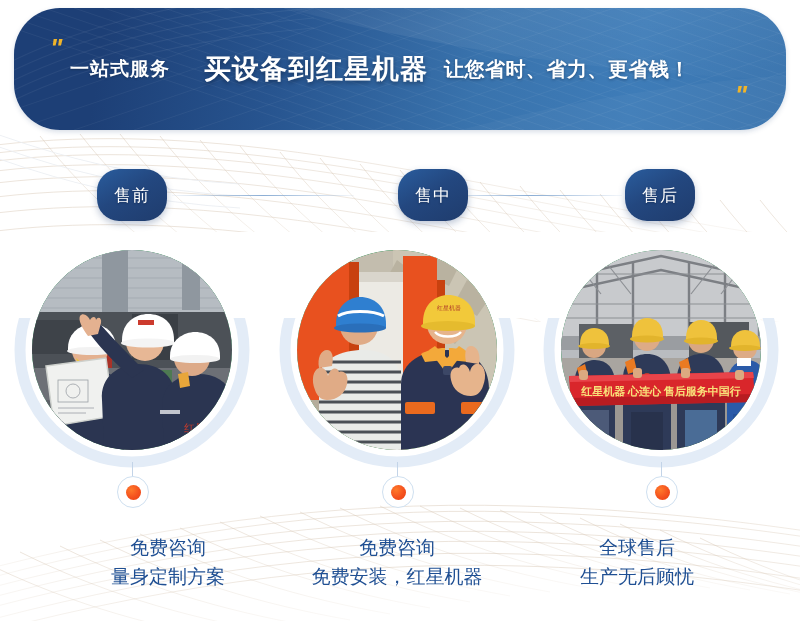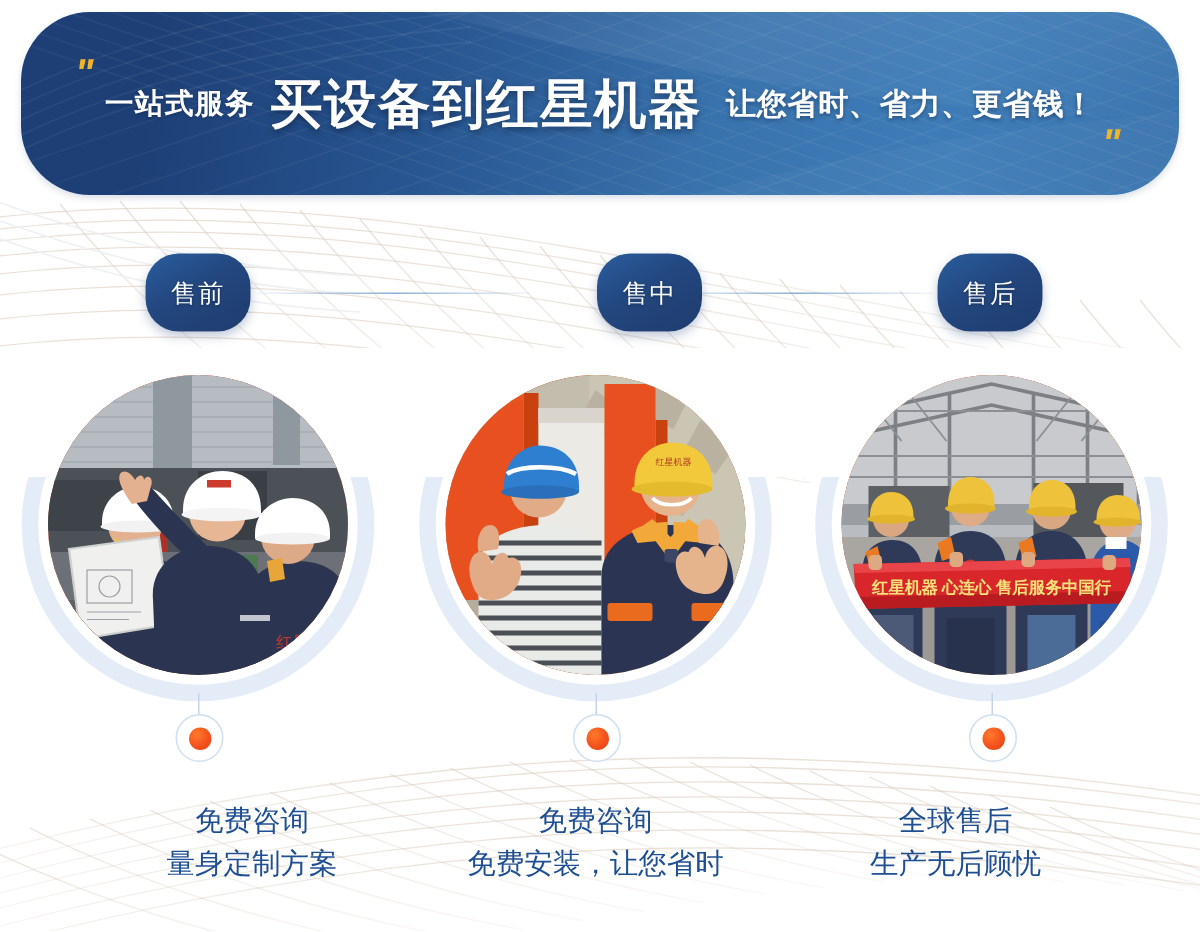--- a/index.html
+++ b/index.html
@@ -26,22 +26,22 @@
   .banner-tex{position:absolute;inset:0;}
   .banner-content{
     position:absolute;inset:0;display:flex;align-items:center;
     padding-left:56px;box-sizing:border-box;
   }
   .t-small{
     color:#ffffff;font-size:19px;font-weight:bold;letter-spacing:1px;
     text-shadow:0 1px 2px rgba(10,30,60,.45);white-space:nowrap;
   }
   .t-main{
-    color:#ffffff;font-size:35px;font-weight:bold;letter-spacing:1px;
-    margin-left:10px;white-space:nowrap;
+    color:#ffffff;font-size:27px;font-weight:bold;letter-spacing:1px;
+    margin-left:34px;white-space:nowrap;
     text-shadow:0 2px 4px rgba(8,26,55,.55);
   }
   .t-sub{
     color:#ffffff;font-size:20px;font-weight:bold;letter-spacing:.5px;
     margin-left:16px;white-space:nowrap;
     text-shadow:0 1px 3px rgba(8,26,55,.45);
   }
   .quote{
     position:absolute;color:#f0b429;font-size:26px;font-weight:bold;
     font-style:italic;line-height:1;letter-spacing:-1px;
@@ -65,21 +65,21 @@
   }
   .badge span{
     color:#ffffff;font-size:17px;font-weight:normal;letter-spacing:1px;
     text-shadow:0 1px 2px rgba(10,25,55,.5);
   }
   .badge.b1{left:97px;top:1px;}
   .badge.b2{left:362px;top:1px;margin-left:36px;}
   .badge.b3{left:625px;top:1px;}
   .photo{
     position:absolute;width:200px;height:200px;border-radius:50%;
-    overflow:hidden;background:#c2410c;
+    overflow:hidden;background:#15803d;
     box-shadow:0 0 0 4px #ffffff;
   }
   .photo.p1{left:32px;top:250px;}
   .photo.p2{left:297px;top:250px;}
   .photo.p3{left:561px;top:250px;}
   .photo svg{display:block;width:200px;height:200px;}
 
   
   .conn{position:absolute;width:1px;background:#c3d4e8;}
   .conn.c1{left:132px;top:462px;height:22px;}
@@ -542,20 +542,20 @@
   <div class="dot-wrap d3">
     <div class="dot"></div>
   </div>
 
   <div class="cap c1">
     <span class="l1">免费咨询</span>
     <span class="l2">量身定制方案</span>
   </div>
   <div class="cap c2">
     <span class="l1">免费咨询</span>
-    <span class="l2">免费安装，让您省时</span>
+    <span class="l2">免费安装，红星机器</span>
   </div>
   <div class="cap c3">
     <span class="l1">全球售后</span>
     <span class="l2">生产无后顾忧</span>
   </div>
 
 </div>
 
 </body></html>

